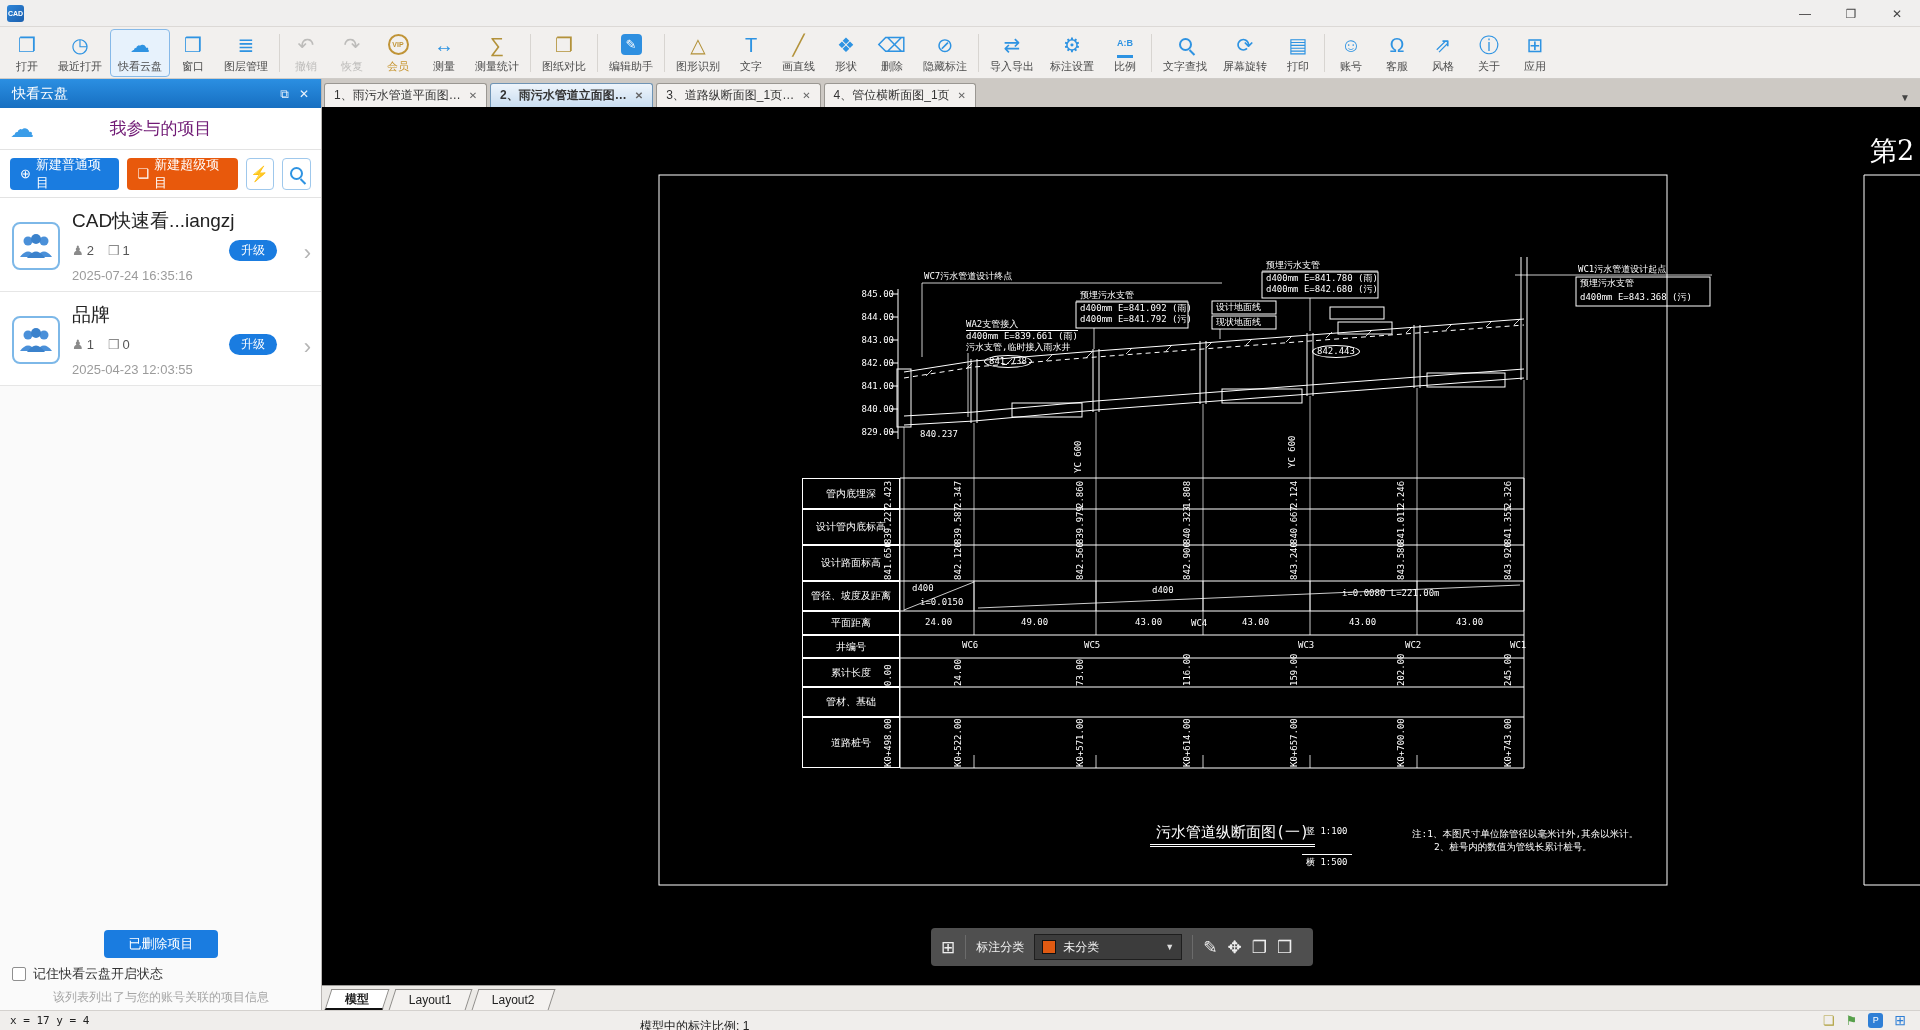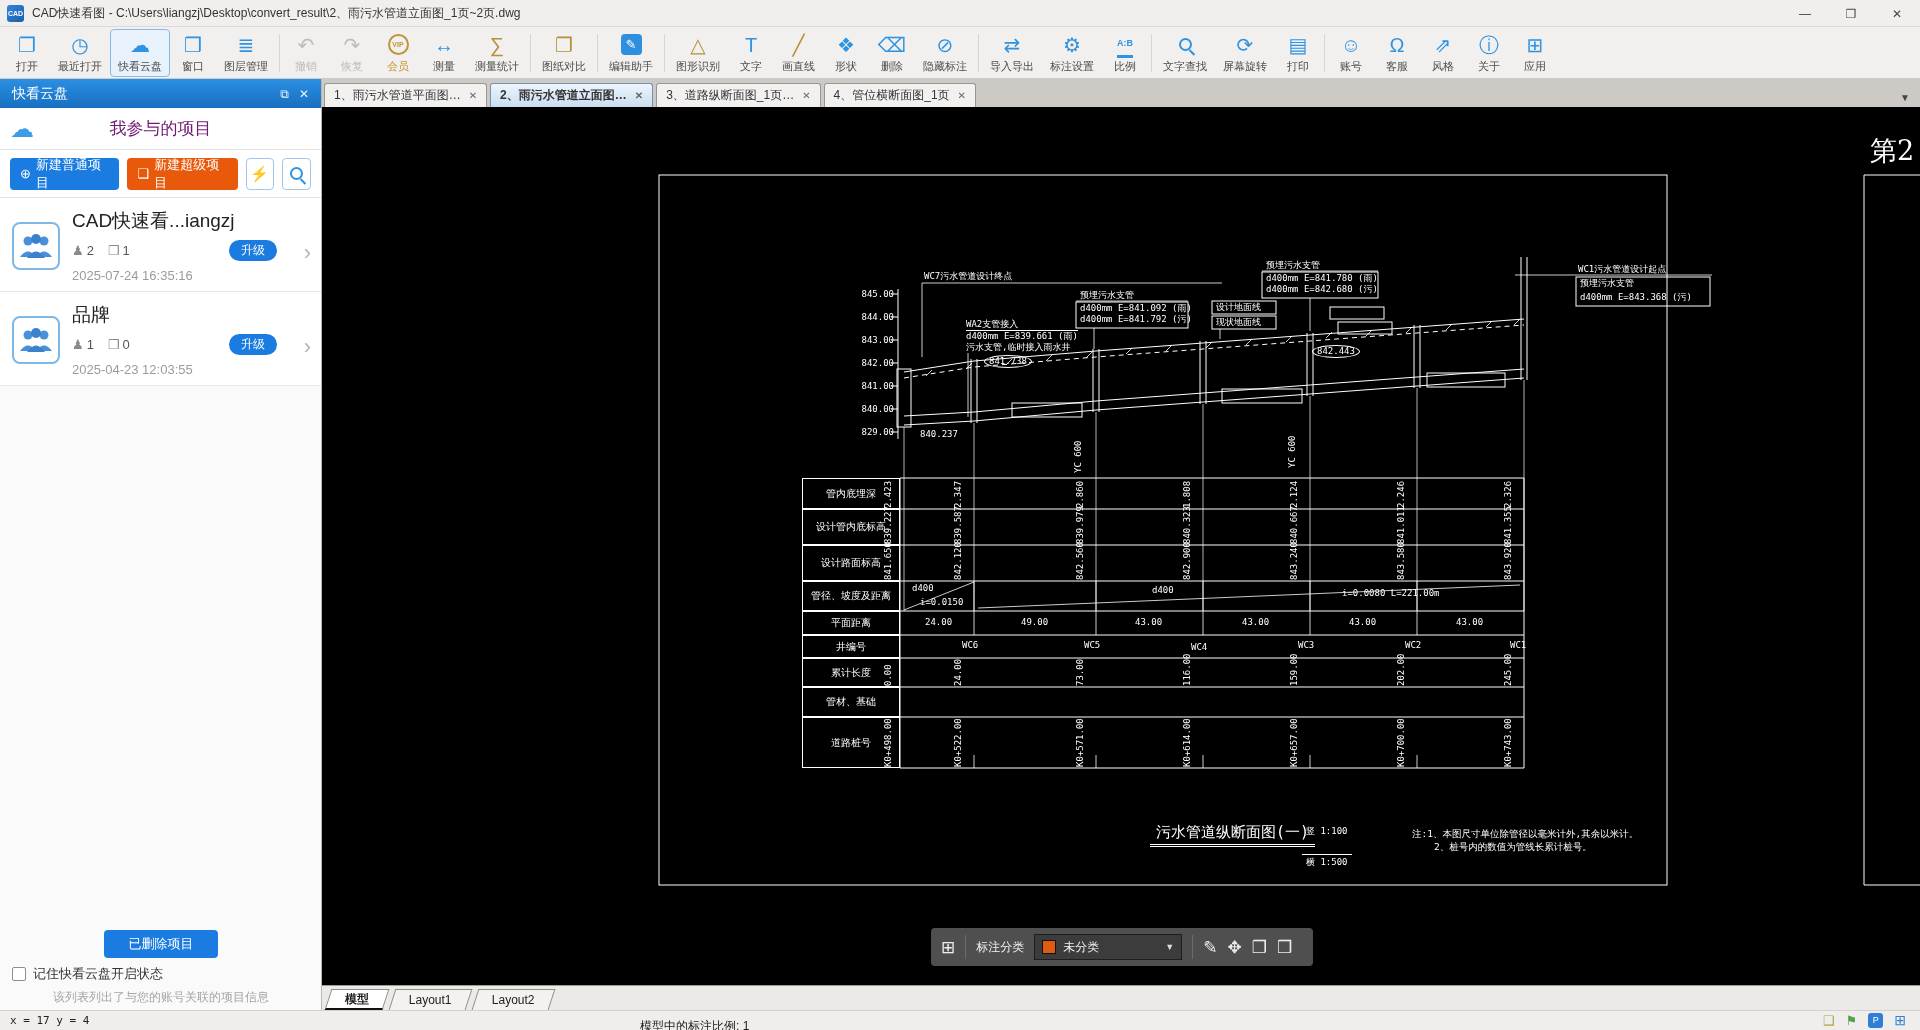--- a/index.html
+++ b/index.html
@@ -138,21 +138,20 @@
   #tray .tico2 { color:#57a04b; font-size:13px; }
   #tray .tico3 { width:15px; height:15px; background:#2f7fd6; border-radius:3px; color:#fff; font-size:9px;
     display:flex; align-items:center; justify-content:center; }
   #tray .tico4 { color:#2f7fd6; font-size:14px; }
 </style>
 </head>
 <body>
 
 <div id="titlebar">
   <div id="appicon">CAD</div>
-  <div id="apptitle">CAD快速看图 - C:\Users\liangzj\Desktop\convert_result\2、雨污水管道立面图_1页~2页.dwg</div>
   <div id="wincontrols">
     <div class="winbtn">—</div>
     <div class="winbtn">❐</div>
     <div class="winbtn close">✕</div>
   </div>
 </div>
 
 <div id="toolbar">
   <div class="titem">
     <span class="tico">❐</span>
@@ -523,21 +522,21 @@
 
     <span class="cadtxt" style="left:603px;top:510px">24.00</span>
     <span class="cadtxt" style="left:699px;top:510px">49.00</span>
     <span class="cadtxt" style="left:813px;top:510px">43.00</span>
     <span class="cadtxt" style="left:920px;top:510px">43.00</span>
     <span class="cadtxt" style="left:1027px;top:510px">43.00</span>
     <span class="cadtxt" style="left:1134px;top:510px">43.00</span>
 
     <span class="cadtxt" style="left:640px;top:533px">WC6</span>
     <span class="cadtxt" style="left:762px;top:533px">WC5</span>
-    <span class="cadtxt" style="left:869px;top:535px">WC4</span>
+    <span class="cadtxt" style="left:869px;top:511px">WC4</span>
     <span class="cadtxt" style="left:976px;top:533px">WC3</span>
     <span class="cadtxt" style="left:1083px;top:533px">WC2</span>
     <span class="cadtxt" style="left:1188px;top:533px">WC1</span>
 
     <span class="vtxt" style="left:572px;top:568px">0.00</span>
     <span class="vtxt" style="left:642px;top:568px">24.00</span>
     <span class="vtxt" style="left:764px;top:568px">73.00</span>
     <span class="vtxt" style="left:871px;top:568px">116.00</span>
     <span class="vtxt" style="left:978px;top:568px">159.00</span>
     <span class="vtxt" style="left:1085px;top:568px">202.00</span>

